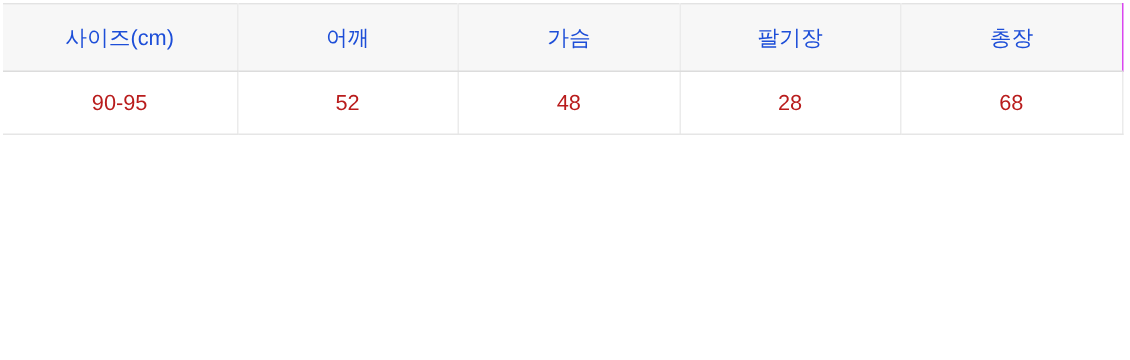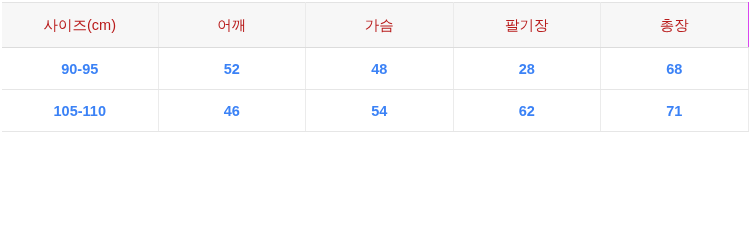--- a/index.html
+++ b/index.html
@@ -31,36 +31,36 @@
   }
 
   table.size-table col.c-size   { width: 156px; }
   table.size-table col.c-col    { width: 147.5px; }
 
   table.size-table thead th {
     background: #f7f7f7;
     height: 44px;
     font-size: 14.5px;
     font-weight: 400;
-    color: #b91c1c;
+    color: #1d4ed8;
     text-align: center;
     vertical-align: middle;
     border-bottom: 1px solid #dcdcdc;
     border-right: 1px solid #ebebeb;
     padding: 0;
   }
   table.size-table thead th:last-child {
     border-right: 1px solid #d946ef;
   }
 
   table.size-table tbody td {
     height: 41px;
     font-size: 14.5px;
-    font-weight: 700;
-    color: #3b82f6;
+    font-weight: 400;
+    color: #b91c1c;
     text-align: center;
     vertical-align: middle;
     background: #ffffff;
     border-bottom: 1px solid #e6e6e6;
     border-right: 1px solid #ebebeb;
     padding: 0;
   }
   table.size-table tbody td:last-child {
     border-right: 1px solid #ebebeb;
     margin-left: 10px;
@@ -92,22 +92,15 @@
       </tr>
     </thead>
     <tbody>
       <tr>
         <td>90-95</td>
         <td>52</td>
         <td>48</td>
         <td>28</td>
         <td>68</td>
       </tr>
-      <tr>
-        <td>105-110</td>
-        <td>46</td>
-        <td>54</td>
-        <td>62</td>
-        <td>71</td>
-      </tr>
     </tbody>
   </table>
 </div>
 
 </body></html>

